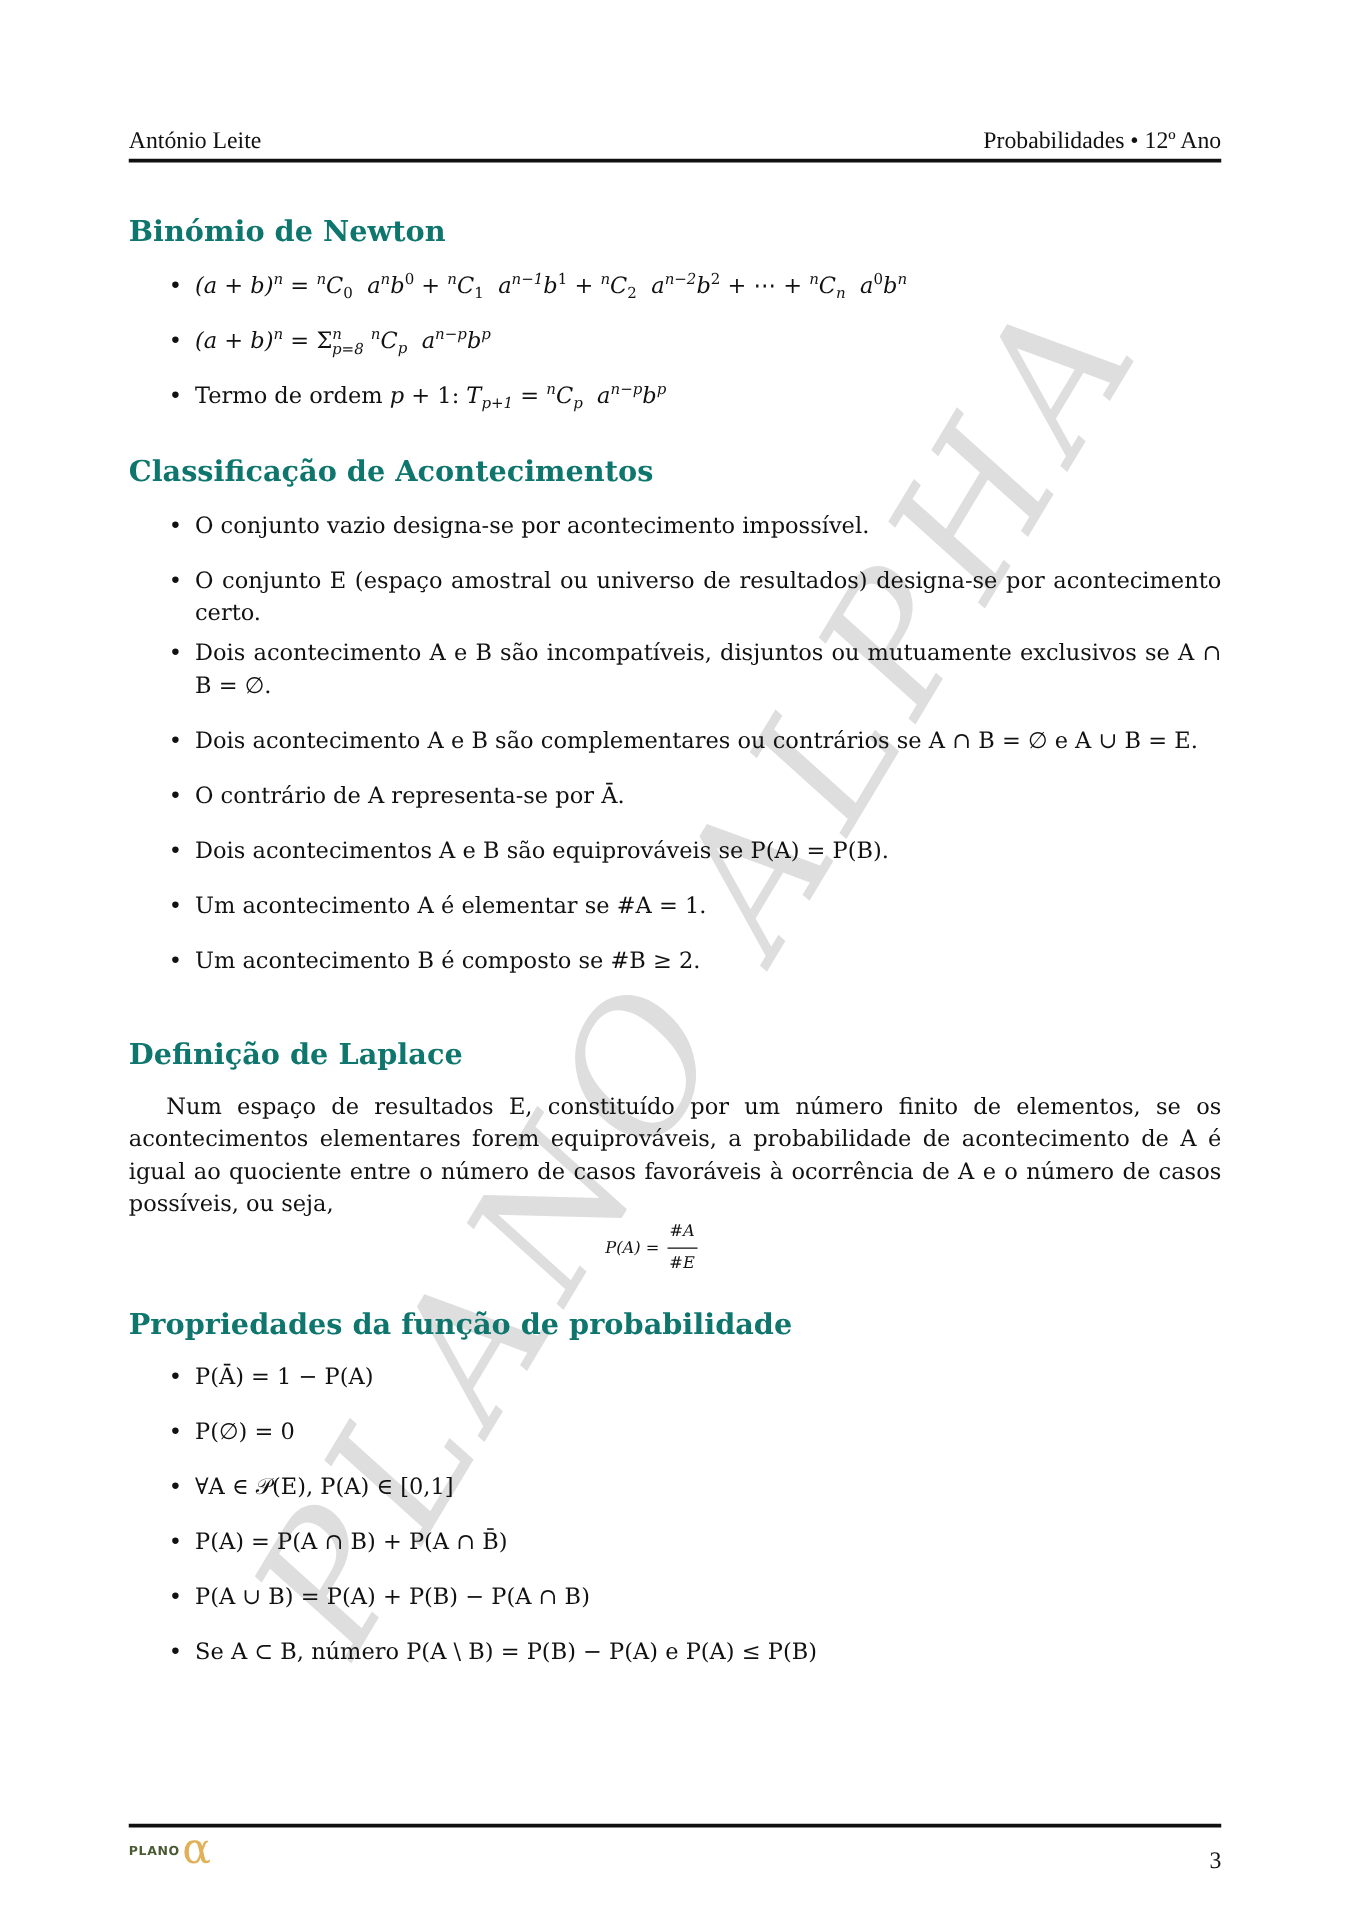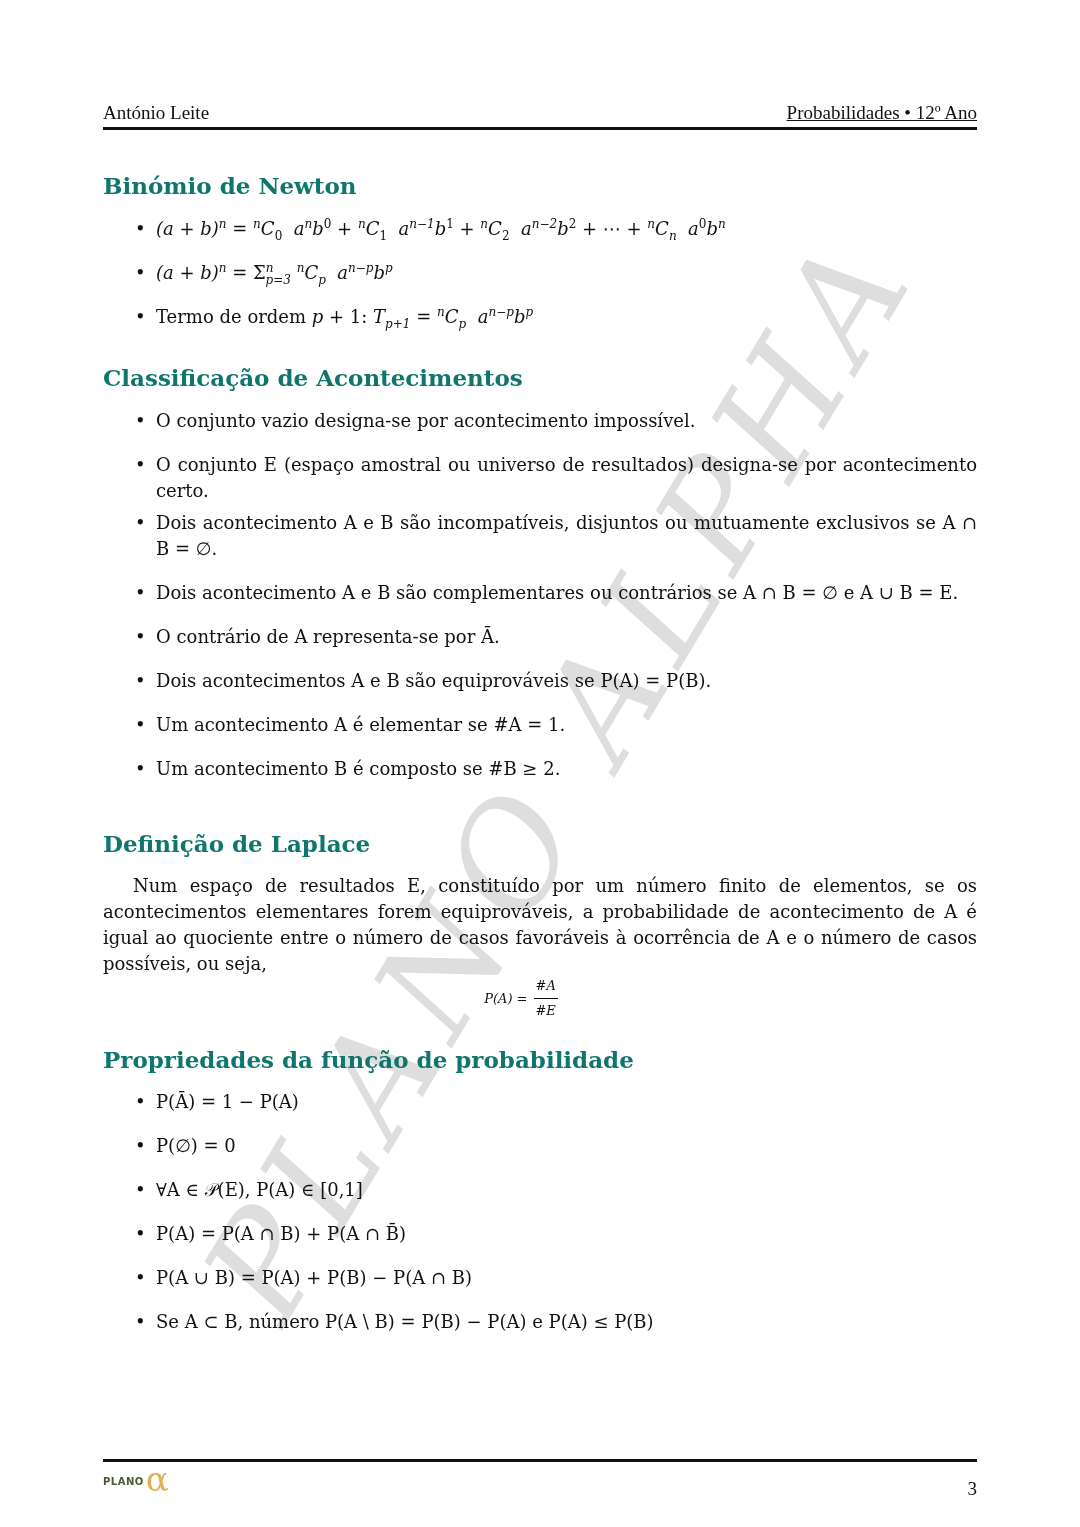--- a/index.html
+++ b/index.html
@@ -9,21 +9,21 @@
   .watermark { position:absolute; left:560px; top:775px; width:0; height:0; z-index:0; }
   .watermark-text { position:absolute; left:-680px; top:-75px; width:1360px; height:150px;
          transform:rotate(-59deg); transform-origin:680px 75px;
          font-family:"DejaVu Serif", serif; font-size:140px; color:#dedede;
          letter-spacing:14px; text-align:center; white-space:nowrap; line-height:150px;
          font-style:italic; }
   .content { position:absolute; left:0; top:16px; width:100%; height:100%; z-index:1;border-radius:18px; }
   .header { position:absolute; left:103px; top:86px; width:874px; height:30px;
             font-family:"Liberation Serif", serif; font-size:19px; }
   .header .left { position:absolute; left:0; top:0; }
-  .header .right { position:absolute; right:0; top:0;text-decoration:underline; }
+  .header .right { position:absolute; right:0; top:0; }
   .header-rule { position:absolute; left:103px; top:111px; width:874px; height:3px; background:#111; }
   h2 { position:absolute; left:103px; margin:0; font-family:"DejaVu Serif", serif;
        font-weight:bold; font-size:23px; color:#0f766e; }
   ul { position:absolute; left:103px; margin:0; padding:0; list-style:none; width:874px; }
   li { position:relative; padding-left:53px; font-size:18px; line-height:26px; }
   li::before { content:"•"; position:absolute; left:32px; top:0; font-size:18px; }
   .m { font-style:italic; }
   sup, sub { font-size:12px; line-height:0; }
   .para { position:absolute; left:103px; width:874px; font-size:18px; line-height:26px;
           text-align:justify; margin:0; }
@@ -51,21 +51,21 @@
 
     <div class="header">
       <span class="left">António Leite</span>
       <span class="right">Probabilidades • 12º Ano</span>
     </div>
     <div class="header-rule"></div>
 
     <h2 style="top:156px">Binómio de Newton</h2>
     <ul style="top:200px">
       <li style="margin-bottom:18px"><span><span class="m">(a</span> + <span class="m">b)</span><sup class="m">n</sup> = <sup class="m">n</sup><span class="m">C</span><sub>0</sub>&nbsp; <span class="m">a</span><sup class="m">n</sup><span class="m">b</span><sup>0</sup> + <sup class="m">n</sup><span class="m">C</span><sub>1</sub>&nbsp; <span class="m">a</span><sup class="m">n−1</sup><span class="m">b</span><sup>1</sup> + <sup class="m">n</sup><span class="m">C</span><sub>2</sub>&nbsp; <span class="m">a</span><sup class="m">n−2</sup><span class="m">b</span><sup>2</sup> + ⋯ + <sup class="m">n</sup><span class="m">C</span><sub class="m">n</sub>&nbsp; <span class="m">a</span><sup>0</sup><span class="m">b</span><sup class="m">n</sup></span></li>
-      <li style="margin-bottom:18px"><span><span class="m">(a</span> + <span class="m">b)</span><sup class="m">n</sup> = Σ<sup class="m">n</sup><sub class="m" style="margin-left:-8px">p=3</sub> <sup class="m">n</sup><span class="m">C</span><sub class="m">p</sub>&nbsp; <span class="m">a</span><sup class="m">n−p</sup><span class="m">b</span><sup class="m">p</sup></span></li>
+      <li style="margin-bottom:18px"><span><span class="m">(a</span> + <span class="m">b)</span><sup class="m">n</sup> = Σ<sup class="m">n</sup><sub class="m" style="margin-left:-8px">p=8</sub> <sup class="m">n</sup><span class="m">C</span><sub class="m">p</sub>&nbsp; <span class="m">a</span><sup class="m">n−p</sup><span class="m">b</span><sup class="m">p</sup></span></li>
       <li><span>Termo de ordem <span class="m">p</span> + 1: <span class="m">T</span><sub class="m">p+1</sub> = <sup class="m">n</sup><span class="m">C</span><sub class="m">p</sub>&nbsp; <span class="m">a</span><sup class="m">n−p</sup><span class="m">b</span><sup class="m">p</sup></span></li>
     </ul>
 
     <h2 style="top:348px">Classificação de Acontecimentos</h2>
     <ul style="top:392px">
       <li style="margin-bottom:18px">O conjunto vazio designa-se por acontecimento impossível.</li>
       <li style="margin-bottom:6px; text-align:justify">O conjunto E (espaço amostral ou universo de resultados) designa-se por acontecimento certo.</li>
       <li style="margin-bottom:18px; text-align:justify">Dois acontecimento A e B são incompatíveis, disjuntos ou mutuamente exclusivos se A ∩ B = ∅.</li>
       <li style="margin-bottom:18px">Dois acontecimento A e B são complementares ou contrários se A ∩ B = ∅ e A ∪ B = E.</li>
       <li style="margin-bottom:18px">O contrário de A representa-se por Ā.</li>

